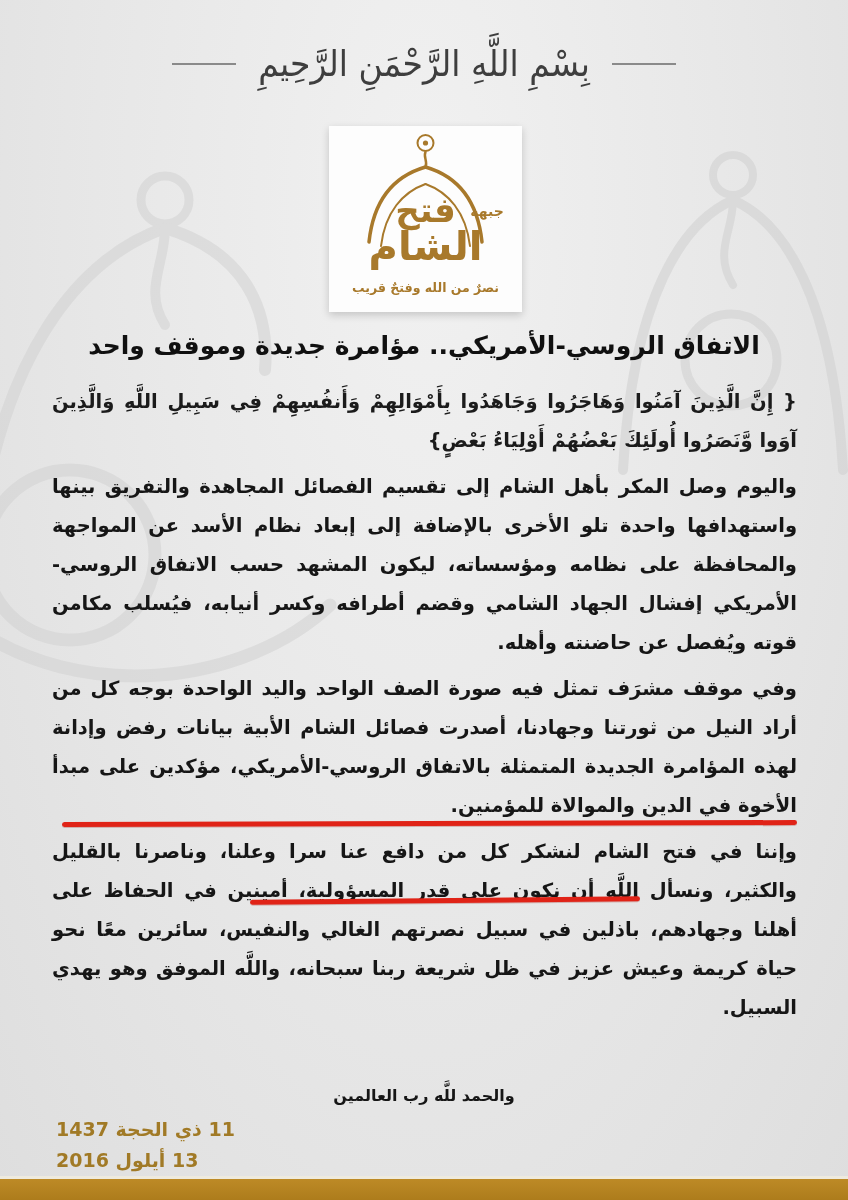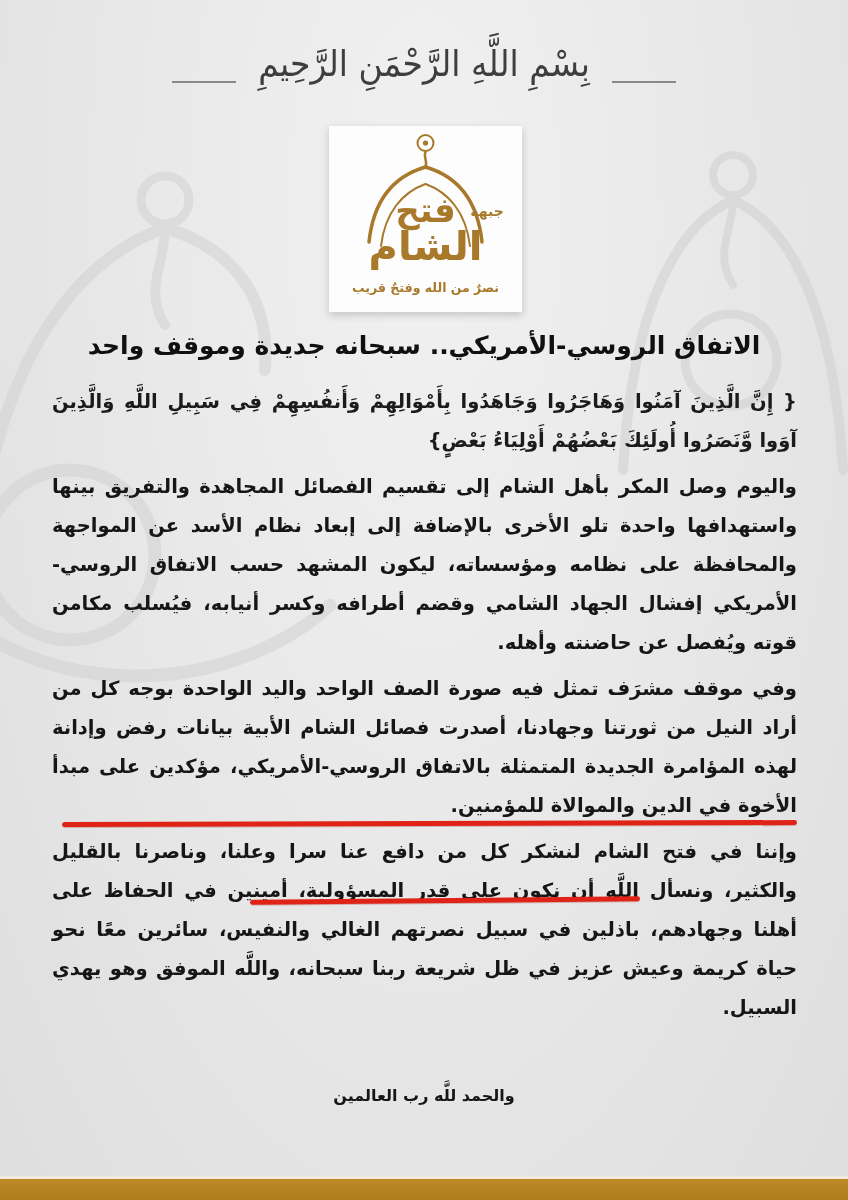--- a/index.html
+++ b/index.html
@@ -12,21 +12,21 @@
     background:radial-gradient(ellipse at 50% 18%, #f1f1f1 0%, #e7e7e7 55%, #dedede 100%);
   }
   
   .wm{position:absolute;pointer-events:none;}
   .wm path,.wm circle{fill:none;stroke:#d2d2d2;stroke-linecap:round;}
   #wm-left{left:-85px;top:140px;opacity:.55;}
   #wm-right{right:-35px;top:130px;opacity:.6;}
   
   #bismillah-row{
     position:absolute;top:44px;left:0;width:848px;
-    display:flex;align-items:flex-end;justify-content:center;gap:22px;
+    display:flex;align-items:center;justify-content:center;gap:22px;
   }
   .rule-dash{width:64px;height:2px;background:#8a8a8a;}
   #bismillah-text{
     font-size:33px;color:#3e3e3e;white-space:nowrap;
     transform:scaleY(1.08);letter-spacing:1px;
   }
   
   #logo-card{
     position:absolute;left:329px;top:126px;width:193px;height:186px;
     background:#fdfdfd;box-shadow:0 3px 8px rgba(0,0,0,.18);
@@ -104,30 +104,34 @@
         <path d="M52,120 C56,86 74,66 96.5,58" stroke-width="2"></path>
         <path d="M141,120 C137,86 119,66 96.5,58" stroke-width="2"></path>
       </g>
       <text x="158" y="90" text-anchor="middle" font-size="14" font-weight="bold" fill="#a8792b">جبهة</text>
       <text x="96.5" y="96" text-anchor="middle" font-size="34" font-weight="bold" fill="#a8792b">فتح</text>
       <text x="96.5" y="134" text-anchor="middle" font-size="40" font-weight="bold" fill="#a8792b">الشام</text>
       <text x="96.5" y="166" text-anchor="middle" font-size="12.5" font-weight="bold" fill="#a8792b">نصرٌ من الله وفتحٌ قريب</text>
     </svg>
   </div>
 
-  <div id="doc-title">الاتفاق الروسي-الأمريكي.. سبحانه جديدة وموقف واحد</div>
+  <div id="doc-title">الاتفاق الروسي-الأمريكي.. مؤامرة جديدة وموقف واحد</div>
 
   <div id="body-text">
     <p class="verse">{ إِنَّ الَّذِينَ آمَنُوا وَهَاجَرُوا وَجَاهَدُوا بِأَمْوَالِهِمْ وَأَنفُسِهِمْ فِي سَبِيلِ اللَّهِ وَالَّذِينَ آوَوا وَّنَصَرُوا أُولَئِكَ بَعْضُهُمْ أَوْلِيَاءُ بَعْضٍ}</p>
     <p>واليوم وصل المكر بأهل الشام إلى تقسيم الفصائل المجاهدة والتفريق بينها واستهدافها واحدة تلو الأخرى بالإضافة إلى إبعاد نظام الأسد عن المواجهة والمحافظة على نظامه ومؤسساته، ليكون المشهد حسب الاتفاق الروسي-الأمريكي إفشال الجهاد الشامي وقضم أطرافه وكسر أنيابه، فيُسلب مكامن قوته ويُفصل عن حاضنته وأهله.</p>
     <p>وفي موقف مشرَف تمثل فيه صورة الصف الواحد واليد الواحدة بوجه كل من أراد النيل من ثورتنا وجهادنا، أصدرت فصائل الشام الأبية بيانات رفض وإدانة لهذه المؤامرة الجديدة المتمثلة بالاتفاق الروسي-الأمريكي، مؤكدين على مبدأ الأخوة في الدين والموالاة للمؤمنين.</p>
     <p>وإننا في فتح الشام لنشكر كل من دافع عنا سرا وعلنا، وناصرنا بالقليل والكثير، ونسأل اللَّه أن نكون على قدر المسؤولية، أمينين في الحفاظ على أهلنا وجهادهم، باذلين في سبيل نصرتهم الغالي والنفيس، سائرين معًا نحو حياة كريمة وعيش عزيز في ظل شريعة ربنا سبحانه، واللَّه الموفق وهو يهدي السبيل.</p>
   </div>
 
   <div id="red-underline-1" class="red-underline" title="وفي موقف مشرَف تمثل فيه صورة الصف الواحد واليد الواحدة بوجه كل من أراد النيل من ثورتنا"></div>
   <div id="red-underline-2" class="red-underline" title="مؤكدين على مبدأ الأخوة في الدين والموالاة للمؤمنين."></div>
 
   <div id="closing-line">والحمد للَّه رب العالمين</div>
 
+  <div id="date-block">
+    <div>11 ذي الحجة 1437</div>
+    <div>13 أيلول 2016</div>
+  </div>
 
   <div id="footer-bar"></div>
 
 </div>
 
 </body></html>

